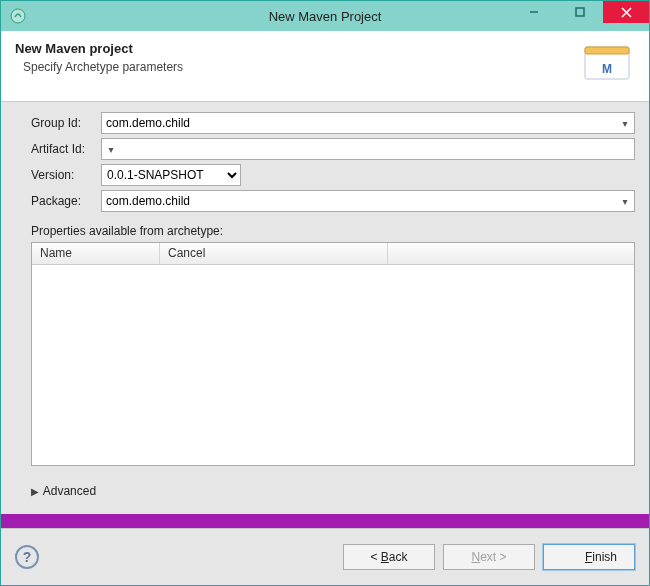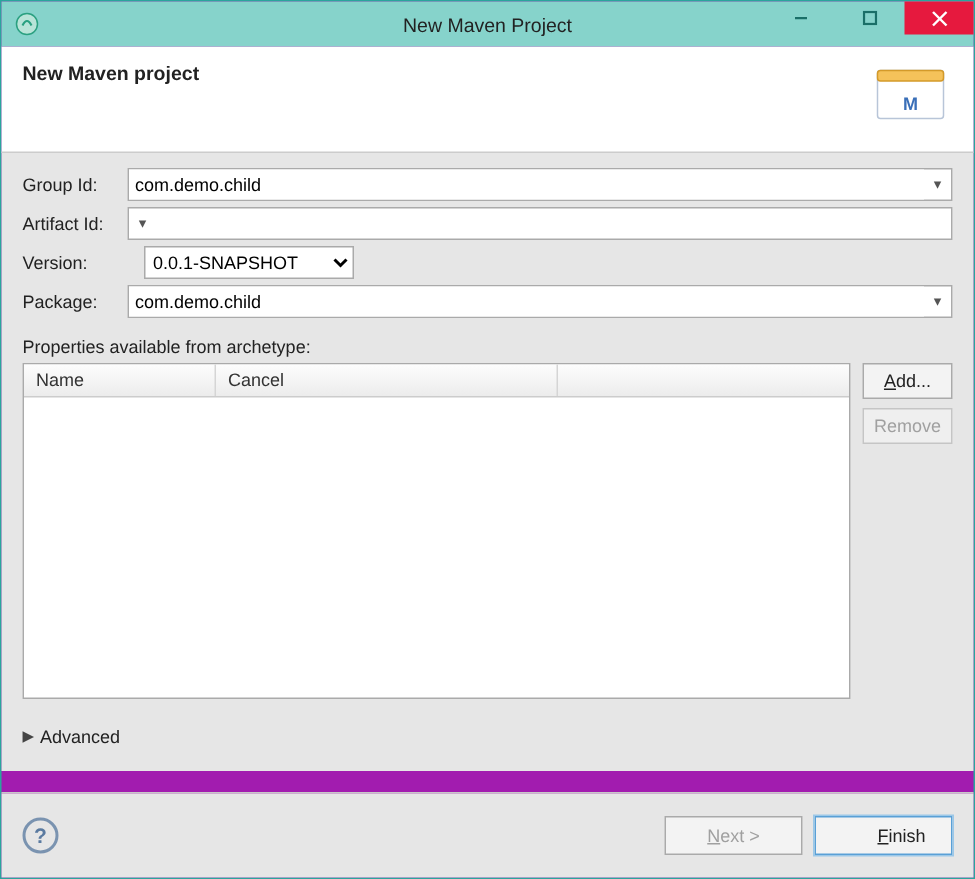--- a/index.html
+++ b/index.html
@@ -13,25 +13,25 @@
   .ctl { width: 46px; height: 22px; display: flex; align-items: center; justify-content: center; color: #1a6f68; }
   .ctl.close { background: #e6193e; color: #fff; width: 46px; height: 22px; }
   .ctl svg { display: block; }
   
   .banner { background: #fff; padding: 10px 14px 14px 14px; display: flex; align-items: flex-start; border-bottom: 1px solid #ccc; }
   .banner-left { flex: 1; }
   .banner-title { font-weight: bold; font-size: 13px; color: #222; margin-bottom: 4px; }
   .banner-sub { color: #444; margin-left: 8px; }
   .banner-icon { width: 56px; height: 46px; }
   
-  .content { padding: 10px 14px 0 14px; flex: 1; display: flex; flex-direction: column; background: #e6e6e6; }
+  .content { padding: 10px 14px 0 30px; flex: 1; display: flex; flex-direction: column; background: #e6e6e6; }
   .form-row { display: flex; align-items: center; margin-bottom: 4px; }
   .form-label { width: 70px; color: #222; }
   .form-row input, .form-row select { flex: 1; height: 22px; border: 1px solid #aaa; background: #fff; padding: 0 4px; }
-  .form-row select { padding: 0 1px; margin-left: 11px; }
+  .form-row select { padding: 0 1px; }
   .combo { flex: 1; display: flex; height: 22px; border: 1px solid #aaa; background: #fff; align-items: center; }
   .combo input { border: none; flex: 1; height: 20px; outline: none; padding: 0 4px; }
   .combo .arrow { width: 18px; display: flex; align-items: center; justify-content: center; color: #555; font-size: 10px; border-left: 0 solid #ccc; }
   .version-row select { flex: 0 0 140px; }
   .section-label { margin-top: 8px; margin-bottom: 4px; color: #222; }
   .props-area { display: flex; gap: 8px; }
   .props-table { flex: 1; border: 1px solid #aaa; background: #fff; height: 224px; }
   .props-header { display: flex; height: 22px; background: linear-gradient(#fdfdfd, #ececec); border-bottom: 1px solid #ccc; }
   .props-header .col { padding: 3px 8px; color: #333; border-right: 1px solid #d5d5d5; }
   .col-name { width: 128px; }
@@ -81,20 +81,21 @@
             <line x1="1" y1="1" x2="10" y2="10" stroke="#fff" stroke-width="1.6"></line>
             <line x1="10" y1="1" x2="1" y2="10" stroke="#fff" stroke-width="1.6"></line>
           </svg>
       </div>
     </div>
   </div>
 
   <div class="banner">
     <div class="banner-left">
       <div class="banner-title">New Maven project</div>
+      <div class="banner-sub">Specify Archetype parameters</div>
     </div>
     <div class="banner-icon">
       <svg width="56" height="46" viewBox="0 0 56 46">
         <rect x="6" y="6" width="44" height="32" rx="2" fill="#fff" stroke="#b8c5d8" stroke-width="1"></rect>
         <rect x="6" y="6" width="44" height="7" rx="2" fill="#f5c25a" stroke="#d49a2a" stroke-width="1"></rect>
         <text x="28" y="32" text-anchor="middle" font-family="Georgia,serif" font-size="22" font-weight="bold" fill="#3a6fb8">M</text>
       </svg>
     </div>
   </div>
 
@@ -133,41 +134,38 @@
     <div class="section-label">Properties available from archetype:</div>
 
     <div class="props-area">
       <div class="props-table">
         <div class="props-header">
           <div class="col col-name">Name</div>
           <div class="col col-value">Cancel</div>
           <div class="col col-rest"></div>
         </div>
       </div>
-      <div class="side-buttons">
-        <div class="btn">
-            <span><u>A</u><span>dd...</span></span>
-          </div>
-        <div class="btn disabled">Remove</div>
-      </div>
     </div>
 
     <div class="advanced">
       <span class="tri">▶</span>
       <span>Advanced</span>
     </div>
 
     <div style="flex:1"></div>
   </div>
 
   <div class="sep"></div>
 
   <div class="footer">
     <div class="help">?</div>
     <div class="footer-buttons">
+      <div class="fbtn">
+          <span>&lt; <u>B</u>ack</span>
+        </div>
       <div class="fbtn disabled">
           <span><u>N</u>ext &gt;</span>
         </div>
       <div class="fbtn default">
           <span><u>F</u>inish</span>
         </div>
     </div>
   </div>
 
 </div>

